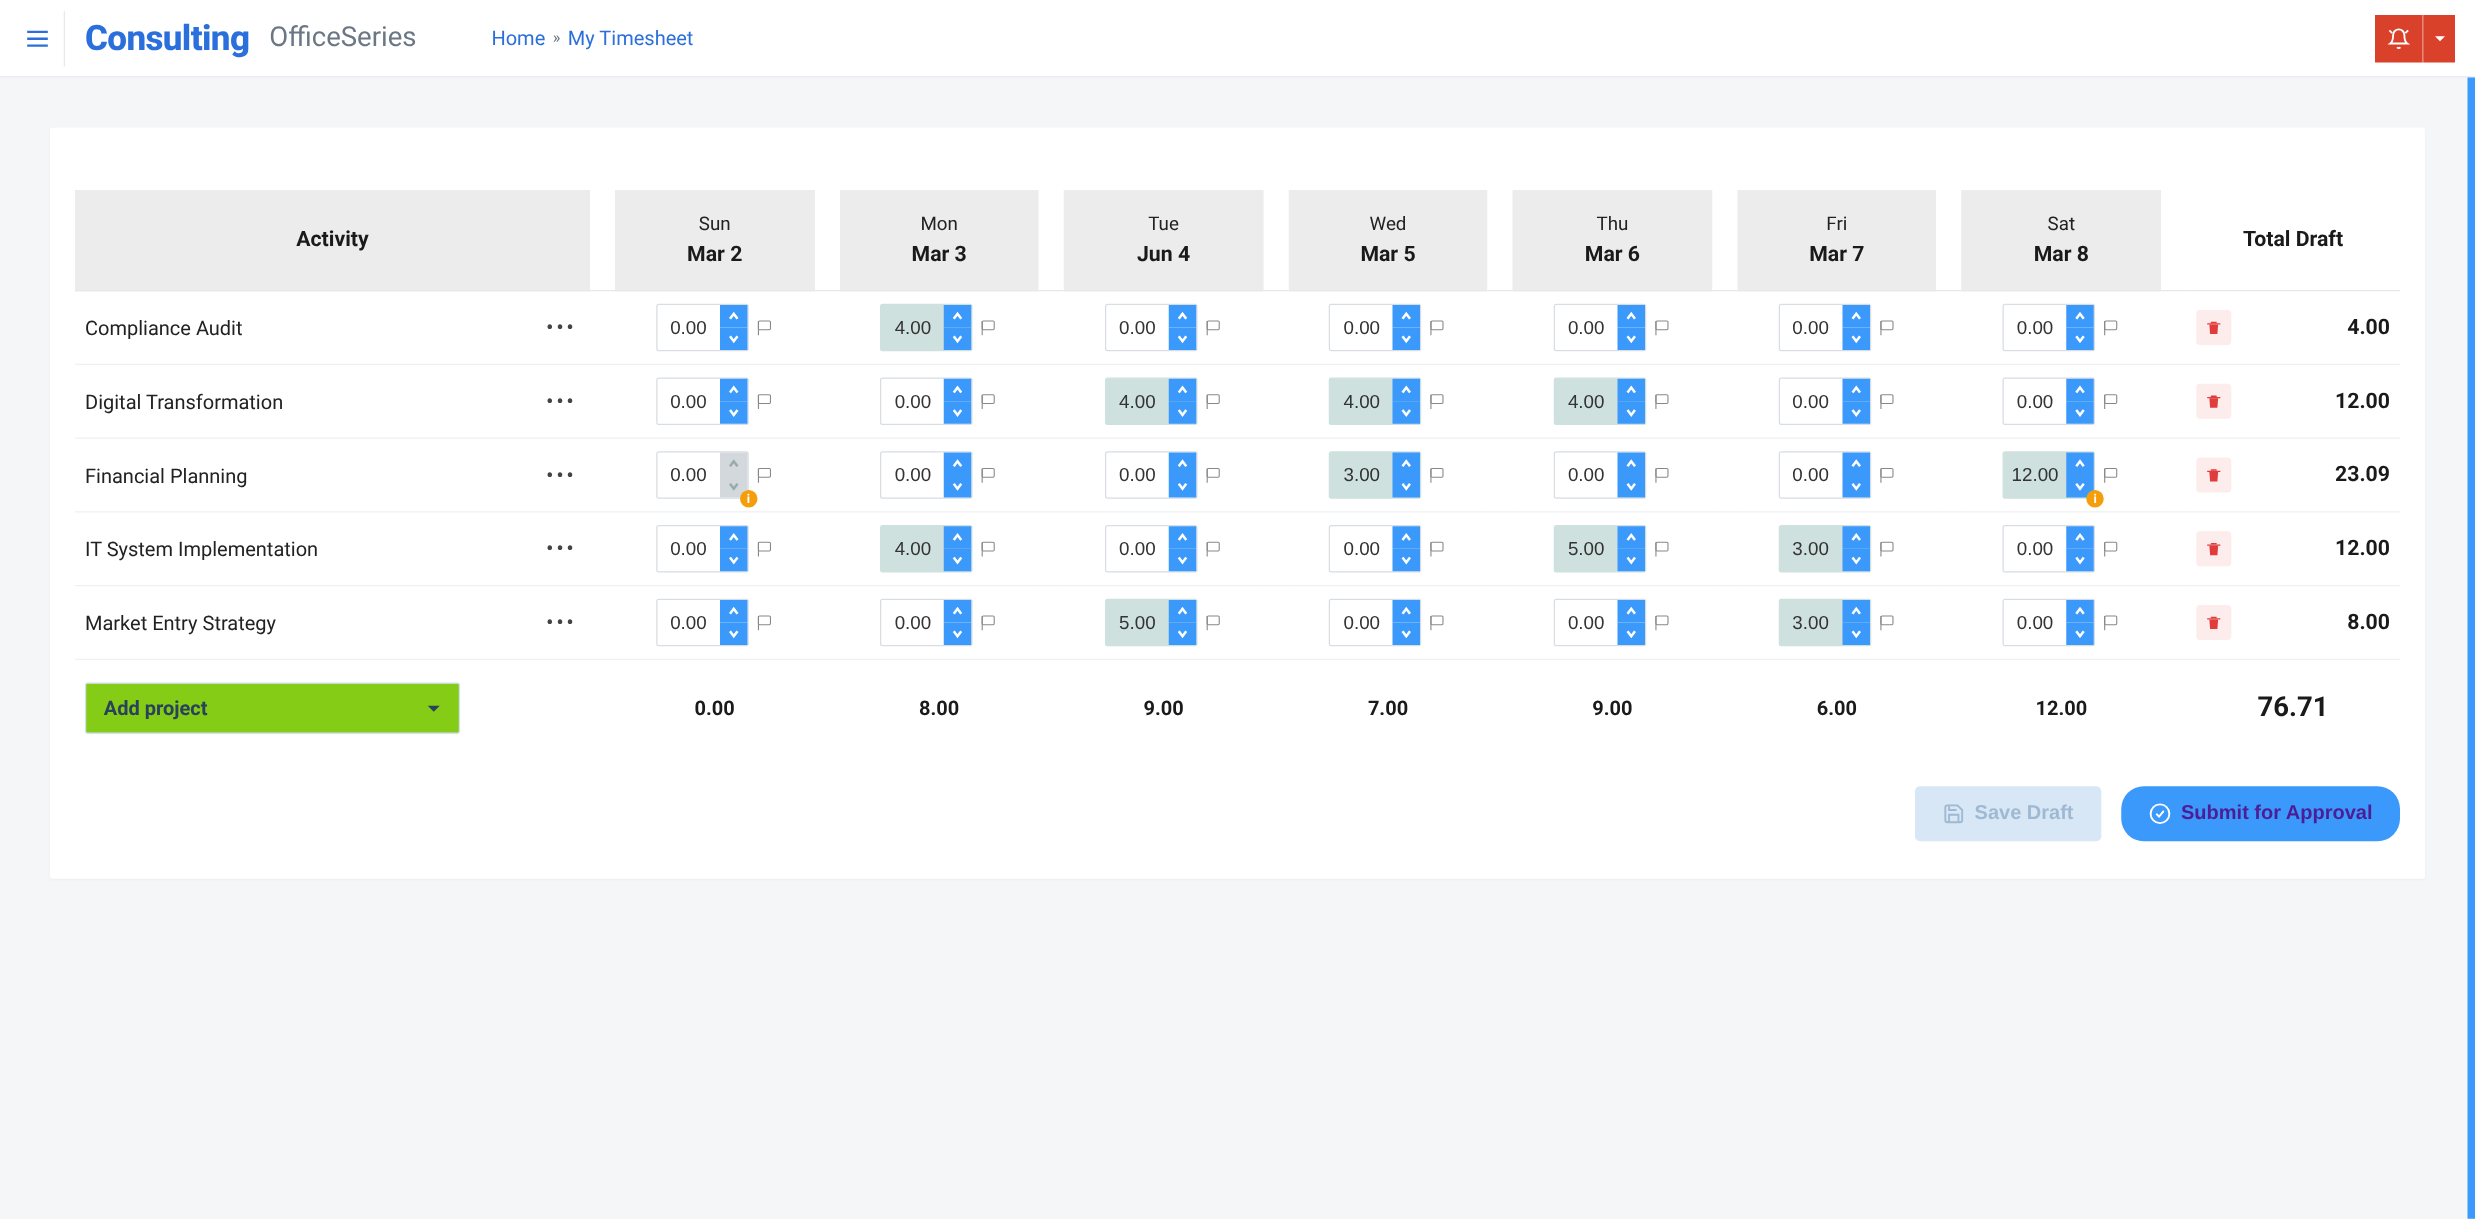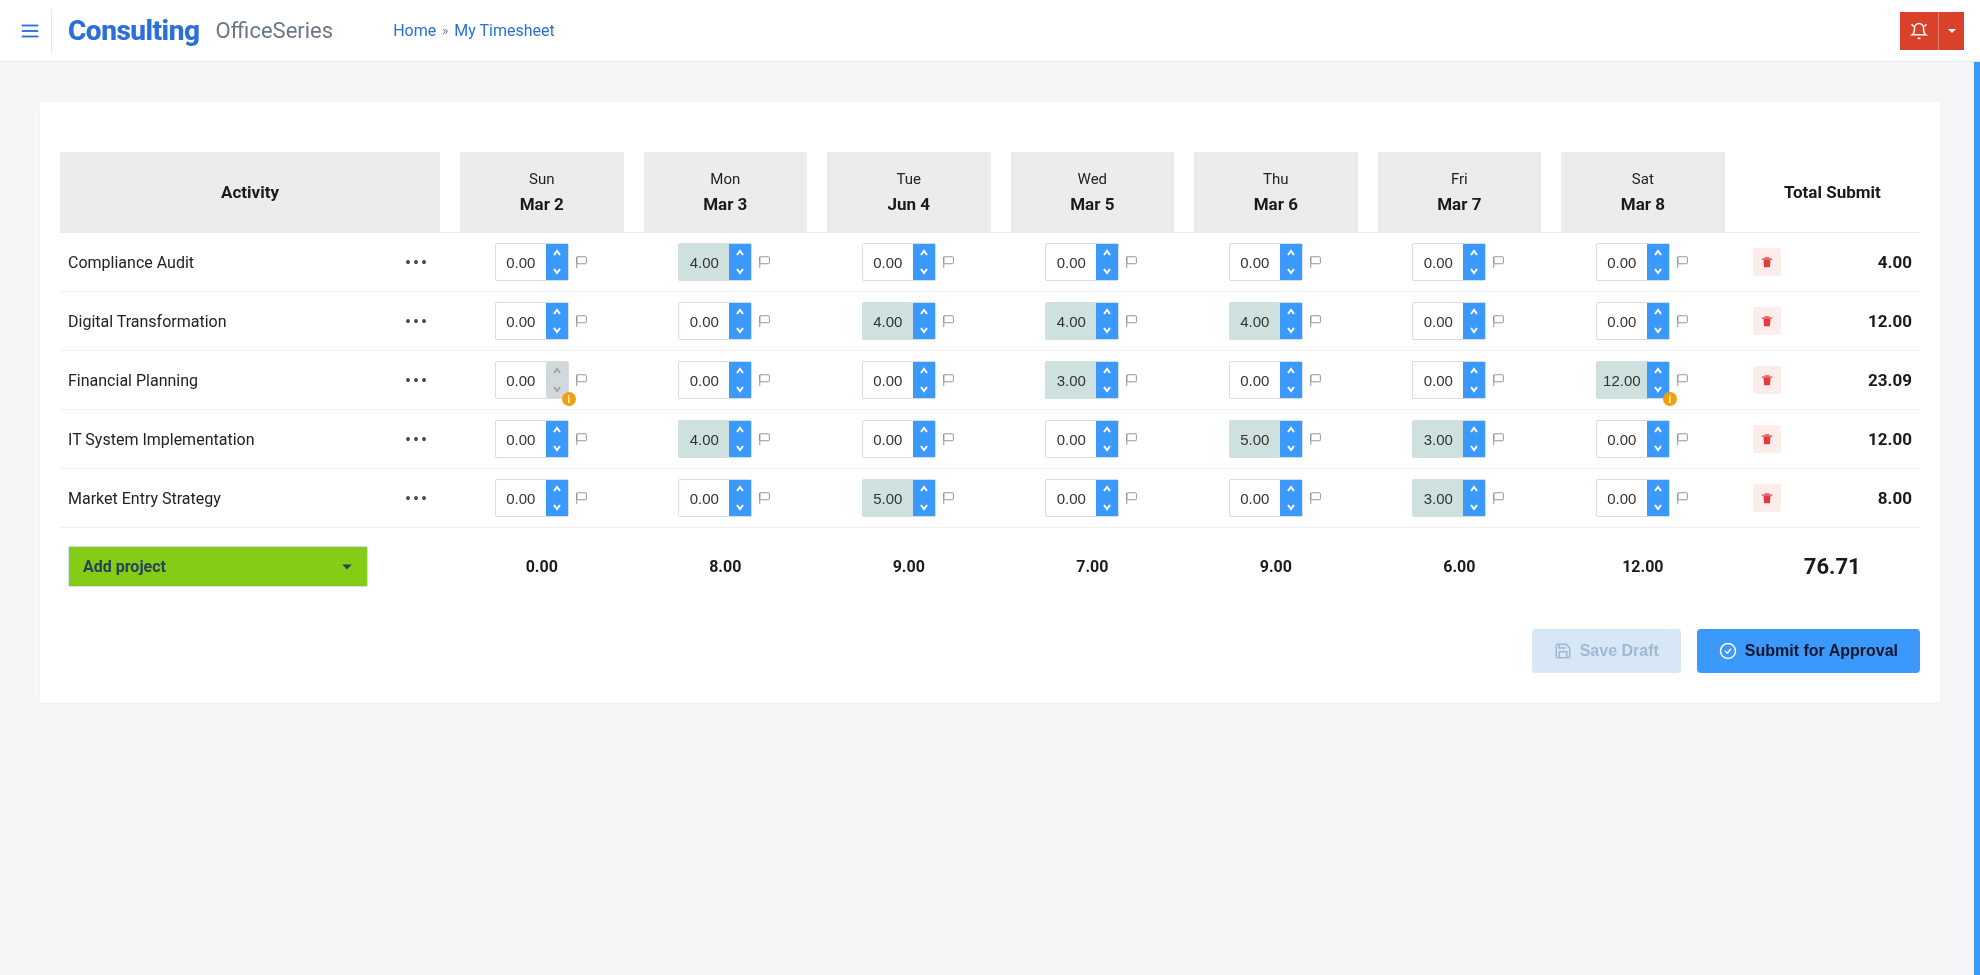--- a/index.html
+++ b/index.html
@@ -132,21 +132,21 @@
   .add-project svg { width:12px;height:12px; fill:#29415a;}
   .actions {
     display:flex; justify-content:flex-end; gap:16px; margin-top:24px;
   }
   .btn {
     height:44px; padding:17px 22px; border-radius:4px; border:none;
     font-size:16px; font-weight:700; cursor:pointer;
     display:flex; align-items:center; gap:8px;
   }
   .btn-save { background:#d7e7f6; color:#9fb9d2; cursor:default;}
-  .btn-submit { background:#3b99fc; color:#0f172a;}
+  .btn-submit { background:#3b99fc; color:#4c1d95;border-radius:18px;}
   .btn svg { width:18px;height:18px;}
   .right-edge {
     position:fixed; right:0; top:62px; bottom:0; width:6px; background:#3b99fc;
   }
   th.spacer-col, td.spacer-col { width:4px; padding:0; background:#fff; border:none;}
 </style>
 </head>
 <body>
 
 <div class="header">
@@ -180,37 +180,37 @@
         </svg>
     </div>
   </div>
 </div>
 
 <div class="page-wrap">
   <div class="card">
     <table class="timesheet">
       <thead>
         <tr id="head-row">
-            <th class="activity-head" style="width: 380px;">Activity</th>
+            <th class="activity-head" style="width: 412px;">Activity</th>
             <th class="spacer-col" style="background: rgb(255, 255, 255);"></th>
             <th><span class="day-name">Sun</span><span class="day-date">Mar 2</span></th>
             <th class="spacer-col" style="background: rgb(255, 255, 255);"></th>
             <th><span class="day-name">Mon</span><span class="day-date">Mar 3</span></th>
             <th class="spacer-col" style="background: rgb(255, 255, 255);"></th>
             <th><span class="day-name">Tue</span><span class="day-date">Jun 4</span></th>
             <th class="spacer-col" style="background: rgb(255, 255, 255);"></th>
             <th><span class="day-name">Wed</span><span class="day-date">Mar 5</span></th>
             <th class="spacer-col" style="background: rgb(255, 255, 255);"></th>
             <th><span class="day-name">Thu</span><span class="day-date">Mar 6</span></th>
             <th class="spacer-col" style="background: rgb(255, 255, 255);"></th>
             <th><span class="day-name">Fri</span><span class="day-date">Mar 7</span></th>
             <th class="spacer-col" style="background: rgb(255, 255, 255);"></th>
             <th><span class="day-name">Sat</span><span class="day-date">Mar 8</span></th>
             <th class="spacer-col" style="background: rgb(255, 255, 255);"></th>
-            <th class="total-head">Total Submit</th>
+            <th class="total-head">Total Draft</th>
           </tr>
       </thead>
       <tbody id="tbody">
           <tr class="row">
             <td>
               <div class="activity-cell">
     <span>Compliance Audit</span>
     <span class="kebab-btn">•••</span>
   </div>
             </td>

